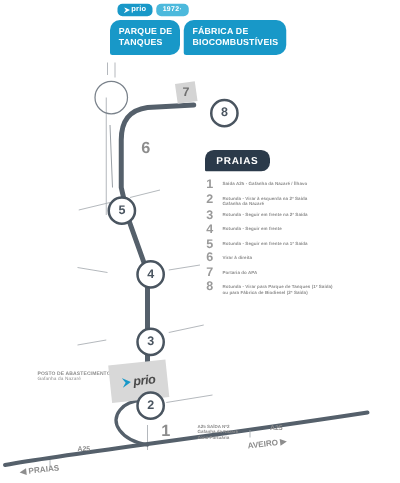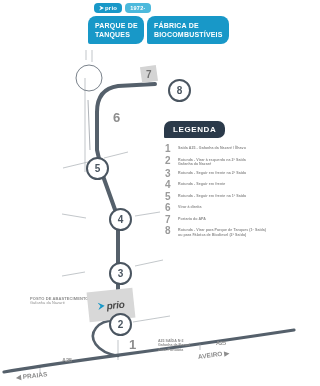--- a/index.html
+++ b/index.html
@@ -154,21 +154,21 @@
   </div>
   <div class="tabs">
     <div class="tab t1">PARQUE DE
 TANQUES</div>
     <div class="tab t2">FÁBRICA DE
 BIOCOMBUSTÍVEIS</div>
   </div>
 </div>
 
 <div class="legend">
-  <div class="legend-badge">LEGENDA</div>
+  <div class="legend-badge">PRAIAS</div>
   <div class="legend-items">
     <div class="legend-row">
       <div class="legend-num">1</div>
       <div class="legend-text">Saída  A25 - Gafanha da Nazaré / Ílhavo</div>
     </div>
     <div class="legend-row">
       <div class="legend-num">2</div>
       <div class="legend-text">Rotunda - Virar à esquerda na 2ª Saída
 Gafanha da Nazaré</div>
     </div>

